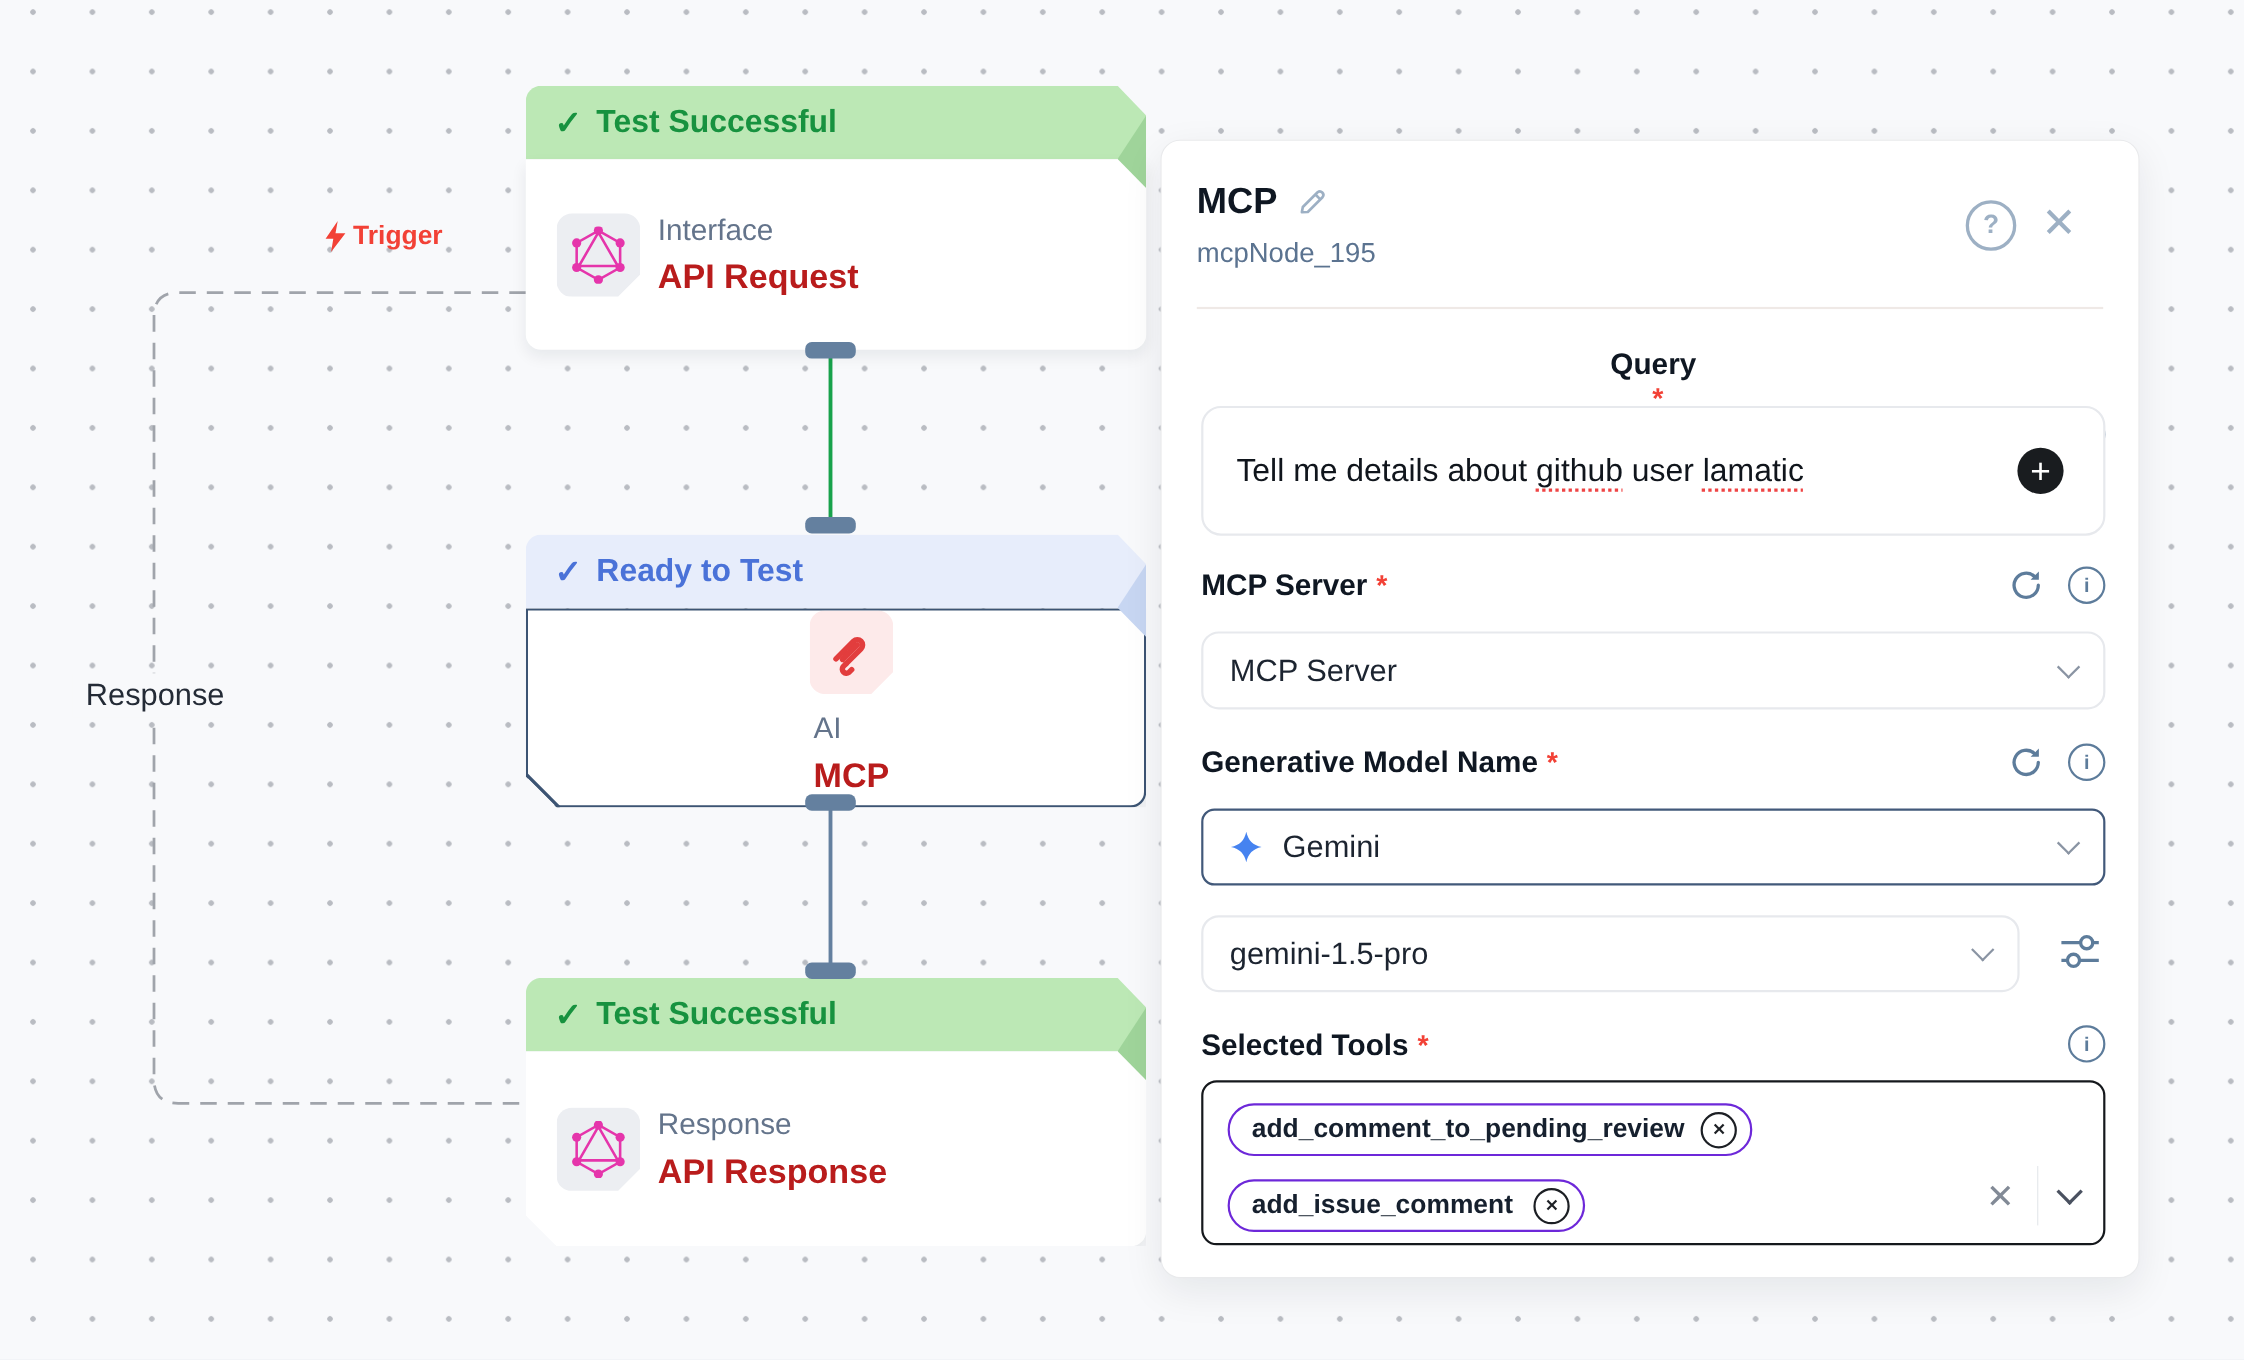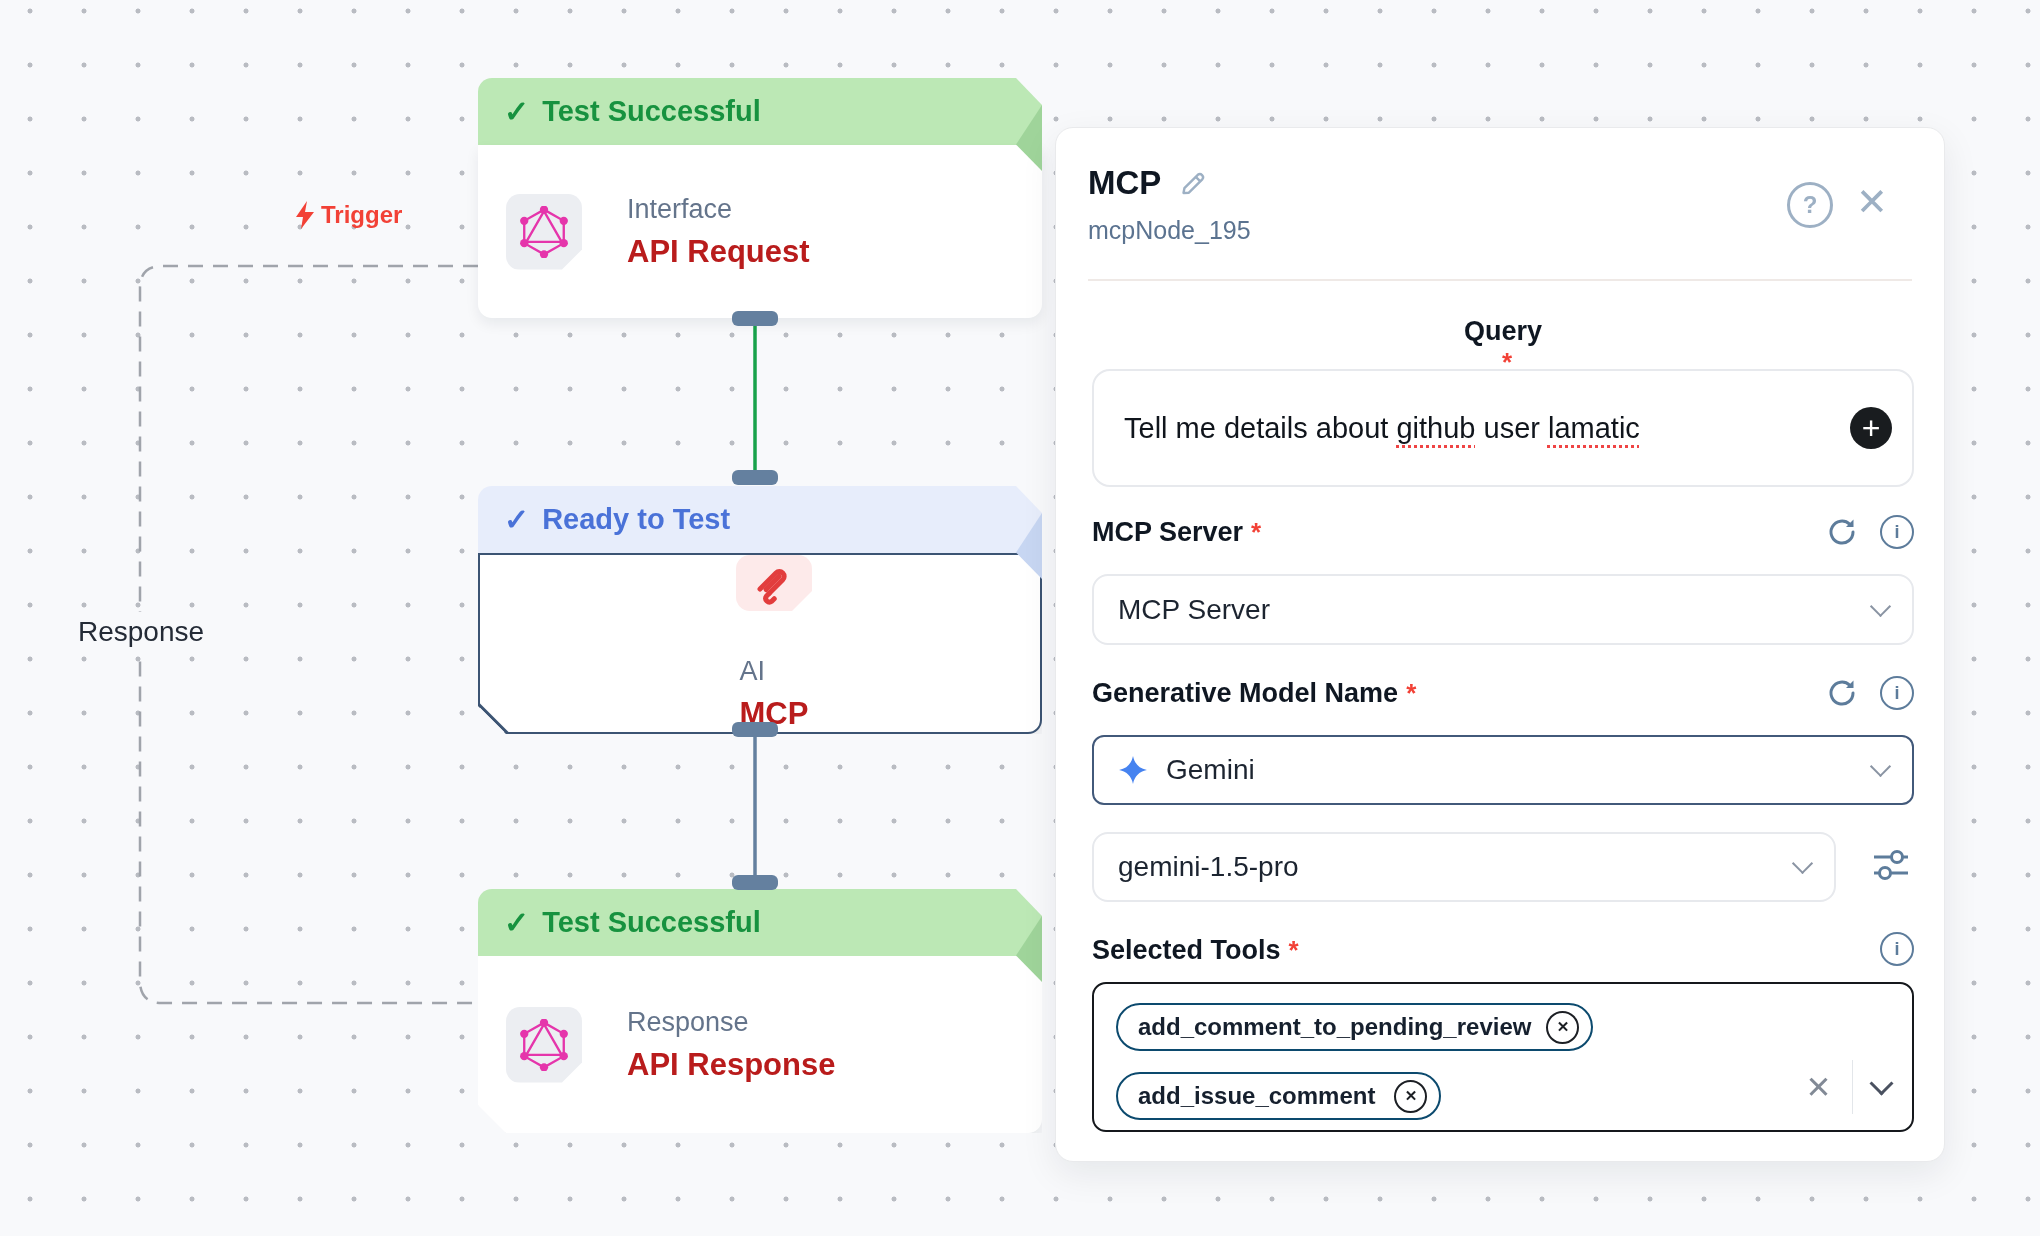--- a/index.html
+++ b/index.html
@@ -26,21 +26,21 @@
   .banner{position:relative;height:67px;display:flex;align-items:center;gap:13px;padding-left:26px;
     font-size:29px;font-weight:600;border-radius:14px 14px 0 0;
     clip-path:polygon(0 0,calc(100% - 26px) 0,100% 27px,100% 100%,0 100%);}
   .banner.success{background:#bce8b5;color:#17923f;}
   .banner.ready{background:#e7edfb;color:#4a72d8;}
   .check{font-size:30px;font-weight:700;}
   .fold{position:absolute;right:0;top:27px;width:26px;height:66px;z-index:4;
     clip-path:polygon(0 60%,100% 0,100% 100%);}
   .fold.success-fold{background:#9fd49a;}
   .fold.ready-fold{background:#c7d6f2;}
-  .body{position:relative;background:#fff;display:flex;align-items:center;gap:45px;padding-left:28px;
+  .body{position:relative;background:#fff;display:flex;align-items:center;gap:16px;padding-left:28px;
     box-shadow:0 6px 14px rgba(16,24,40,.07);}
   .node1 .body{height:173px;border-radius:0 0 14px 14px;}
   .node2 .body{height:177px;border:2.5px solid #3c5473;border-radius:0 0 14px 0;
     clip-path:polygon(0 0,100% 0,100% 100%,28px 100%,0 calc(100% - 28px));flex-direction:column;}
   .node3 .body{height:177px;border-radius:0 0 14px 0;
     clip-path:polygon(0 0,100% 0,100% 100%,28px 100%,0 calc(100% - 28px));}
   .bevel-stroke{position:absolute;left:-7px;bottom:12px;width:42px;height:2.5px;background:#3c5473;
     transform:rotate(45deg);}
   .tile{width:76px;height:76px;border-radius:14px;display:flex;align-items:center;justify-content:center;
     clip-path:polygon(0 0,100% 0,100% calc(100% - 20px),calc(100% - 20px) 100%,0 100%);}
@@ -61,33 +61,33 @@
   .p-divider{position:absolute;left:32px;right:32px;top:151px;height:1.5px;background:#efe9e6;}
   .f-label-row{position:absolute;left:36px;right:30px;height:32px;display:flex;align-items:center;}
   .f-label{font-size:27px;font-weight:600;color:#0f1722;}
   .req{color:#f24136;margin-left:8px;font-size:26px;font-weight:600;}
   .row-icons{margin-left:auto;display:flex;align-items:center;gap:22px;}
   .info-ic{width:30px;height:30px;border:2.5px solid #5d7c9b;border-radius:50%;display:flex;
     align-items:center;justify-content:center;font-size:18px;font-weight:600;color:#5d7c9b;cursor:pointer;}
   .refresh-ic{width:32px;height:32px;color:#5d7c9b;cursor:pointer;}
   .box{position:absolute;left:36px;right:30px;background:#fff;border:2px solid #e7e9ed;
     border-radius:16px;display:flex;align-items:center;padding:0 24px;font-size:28px;color:#1c2430;}
-  .q-box{top:241px;height:114px;border-radius:18px;padding:0 20px 0 30px;font-size:29px;color:#10151c;}
+  .q-box{top:241px;height:114px;border-radius:18px;padding:0 36px 0 30px;font-size:29px;color:#10151c;}
   .plus-btn{margin-left:auto;width:42px;height:42px;border-radius:50%;background:#191c1f;color:#fff;
     display:flex;align-items:center;justify-content:center;font-size:32px;font-weight:500;cursor:pointer;}
   .misspell{text-decoration:underline dotted #ef4444;text-decoration-thickness:3px;text-underline-offset:7px;}
   .server-box{top:446px;height:67px;}
   .gemini-box{top:607px;height:66px;border:2.5px solid #42597a;border-radius:12px;gap:18px;}
   .model-box{top:704px;height:66px;right:108px;}
   .chev{width:13px;height:13px;border-right:2.5px solid #8a94a3;border-bottom:2.5px solid #8a94a3;
     transform:rotate(45deg);margin-left:auto;margin-top:-7px;}
   .sliders-ic{position:absolute;right:34px;top:718px;width:38px;height:38px;color:#5d7c9b;cursor:pointer;}
   .tools-box{position:absolute;left:36px;right:30px;top:854px;height:146px;border:2.5px solid #15181c;
     border-radius:14px;background:#fff;}
-  .pill{position:absolute;display:flex;align-items:center;gap:15px;height:44px;border:2px solid #0c4a6e;
+  .pill{position:absolute;display:flex;align-items:center;gap:15px;height:44px;border:2px solid #6d28d9;
     border-radius:24px;padding:0 12px 0 20px;font-size:24px;font-weight:600;color:#16202e;background:#fff;}
   .pill1{left:22px;top:19px;}
   .pill2{left:22px;top:88px;gap:19px;}
   .pill-x{width:29px;height:29px;border:2.5px solid #1c1f24;border-radius:50%;display:flex;align-items:center;
     justify-content:center;font-size:15px;font-weight:700;color:#1c1f24;cursor:pointer;}
   .tools-controls{position:absolute;right:22px;top:76px;display:flex;align-items:center;gap:20px;}
   .clear-x{font-size:31px;color:#828a96;cursor:pointer;}
   .tc-divider{width:1.5px;height:54px;background:#e3e6ea;}
   .tools-chev{width:14px;height:14px;border-right:3px solid #4a5160;border-bottom:3px solid #4a5160;
     transform:rotate(45deg);margin-top:-7px;cursor:pointer;}

